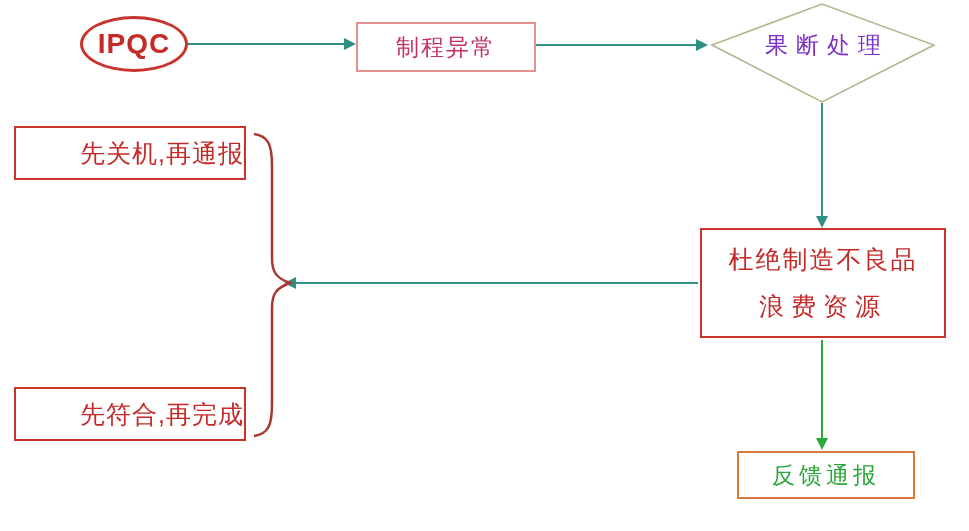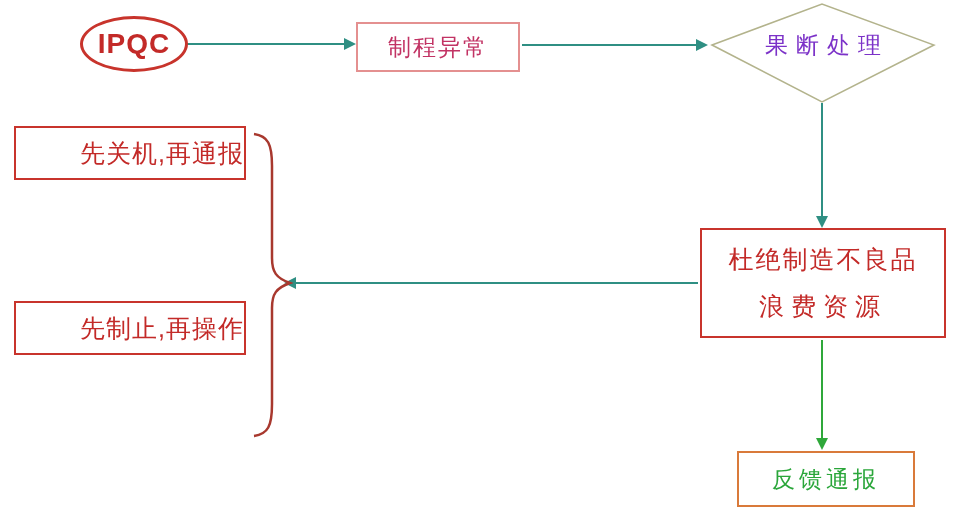--- a/index.html
+++ b/index.html
@@ -32,21 +32,21 @@
   .ellipse {
     left: 80px; top: 16px; width: 108px; height: 56px;
     border: 3px solid var(--node-red);
     border-radius: 50%;
     color: var(--red-text);
     font-size: 28px;
     font-weight: bold;
     letter-spacing: 1px;
   }
   .box-exception {
-    left: 356px; top: 22px; width: 164px; height: 50px;
+    left: 356px; top: 22px; width: 180px; height: 50px;
     border: 2px solid var(--light-red-border);
     color: var(--magenta-text);
     font-size: 23px;
     letter-spacing: 2px;
   }
   .diamond-label {
     left: 712px; top: 30px; width: 222px; height: 30px;
     border: none;
     background: transparent;
     color: var(--purple-text);
@@ -70,21 +70,21 @@
     color: var(--red-text);
     font-size: 25px;
     letter-spacing: 1px;
     justify-content: flex-end;
   }
   .rule-0 { top: 126px; }
   .rule-1 { top: 213px; }
   .rule-2 { top: 301px; }
   .rule-3 { top: 387px; }
   .box-feedback {
-    left: 737px; top: 451px; width: 178px; height: 56px;
+    left: 737px; top: 451px; width: 178px; height: 48px;
     border: 2px solid var(--orange-border);
     color: var(--green-text);
     font-size: 23px;
     letter-spacing: 4px;
   }
   .stroke-teal  { stroke: var(--arrow-teal); stroke-width: 2; fill: none; }
   .fill-teal    { fill: var(--arrow-teal); stroke: none; }
   .stroke-green { stroke: var(--arrow-green); stroke-width: 2; fill: none; }
   .fill-green   { fill: var(--arrow-green); stroke: none; }
   .diamond-shape { fill: #ffffff; stroke: var(--diamond-border); stroke-width: 1.5; }
@@ -140,21 +140,21 @@
   </div>
 
   <div class="node box-prevent">
     <span class="line1">杜绝制造不良品</span>
     <span class="line2">浪费资源</span>
   </div>
 
   <div class="node rule-box rule-0">
     <span>先关机,再通报</span>
   </div>
-  <div class="node rule-box rule-2">
-    <span>先制止,再操作</span>
+  <div class="node rule-box rule-3">
+    <span>先符合,再完成</span>
   </div>
 
   <div class="node box-feedback">
     <span>反馈通报</span>
   </div>
 
 </div>
 
 </body></html>

